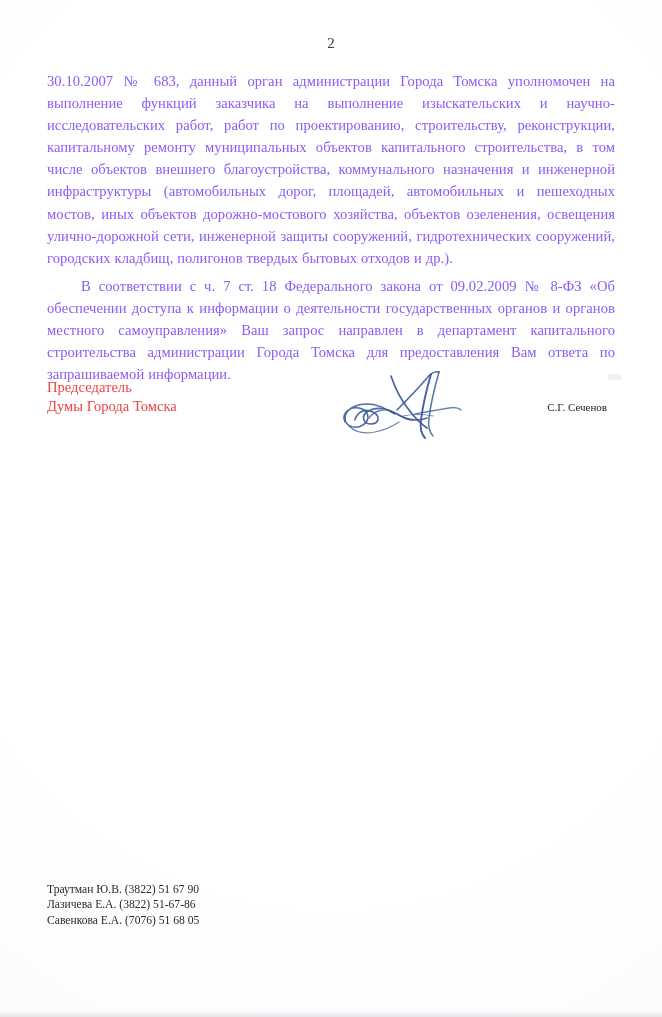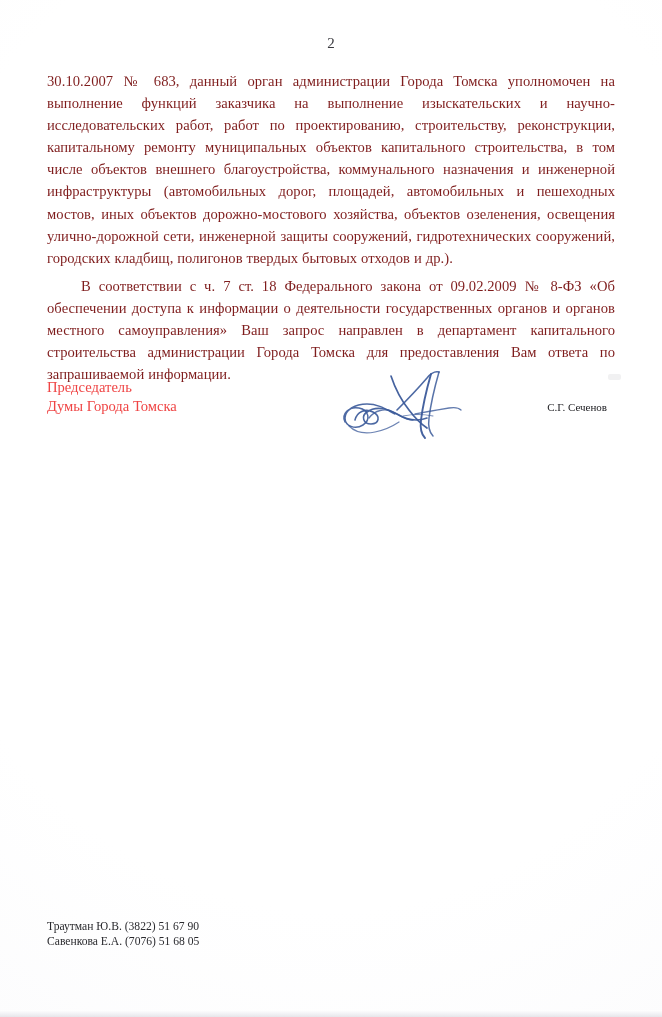--- a/index.html
+++ b/index.html
@@ -45,21 +45,21 @@
     top: 70px;
     width: 568px;
   }
 
   p.para {
     margin: 0;
     text-align: justify;
     text-justify: inter-word;
     font-size: 14.6px;
     line-height: 22.1px;
-    color: #7f1d1d;
+    color: #8b5cf6;
     letter-spacing: 0.05px;
     word-spacing: 0.2px;
   }
   p.para.indented {
     text-indent: 34px;
     margin-top: 6px;
   }
 
   
   .signature-block {
@@ -95,21 +95,20 @@
     height: 72px;
     pointer-events: none;
   }
 
   
   .contacts {
     position: absolute;
     left: 47px;
     top: 882px;
     width: 360px;
-    margin-top: 37px;
   }
   .contacts .contact-line {
     font-size: 11.6px;
     line-height: 15.4px;
     color: #2a2a2e;
     white-space: nowrap;
   }
 
   
   .edge-speck {
@@ -163,19 +162,20 @@
         <path d="M68 46 C78 44, 88 44, 98 46" stroke-width="1.1" opacity="0.7"></path>
         <path d="M14 56 C20 62, 30 64, 40 62 C50 60, 58 56, 64 52" stroke-width="1.2" opacity="0.75"></path>
       </g>
     </svg>
 
     <div class="signer-name">С.Г. Сеченов</div>
   </div>
 
   <div class="contacts">
     <div class="contact-line">Траутман Ю.В. (3822) 51 67 90</div>
+    <div class="contact-line">Лазичева Е.А. (3822) 51-67-86</div>
     <div class="contact-line">Савенкова Е.А. (7076) 51 68 05</div>
   </div>
 
   <div class="edge-speck"></div>
   <div class="bottom-strip"></div>
 
 </div>
 
 </body></html>

